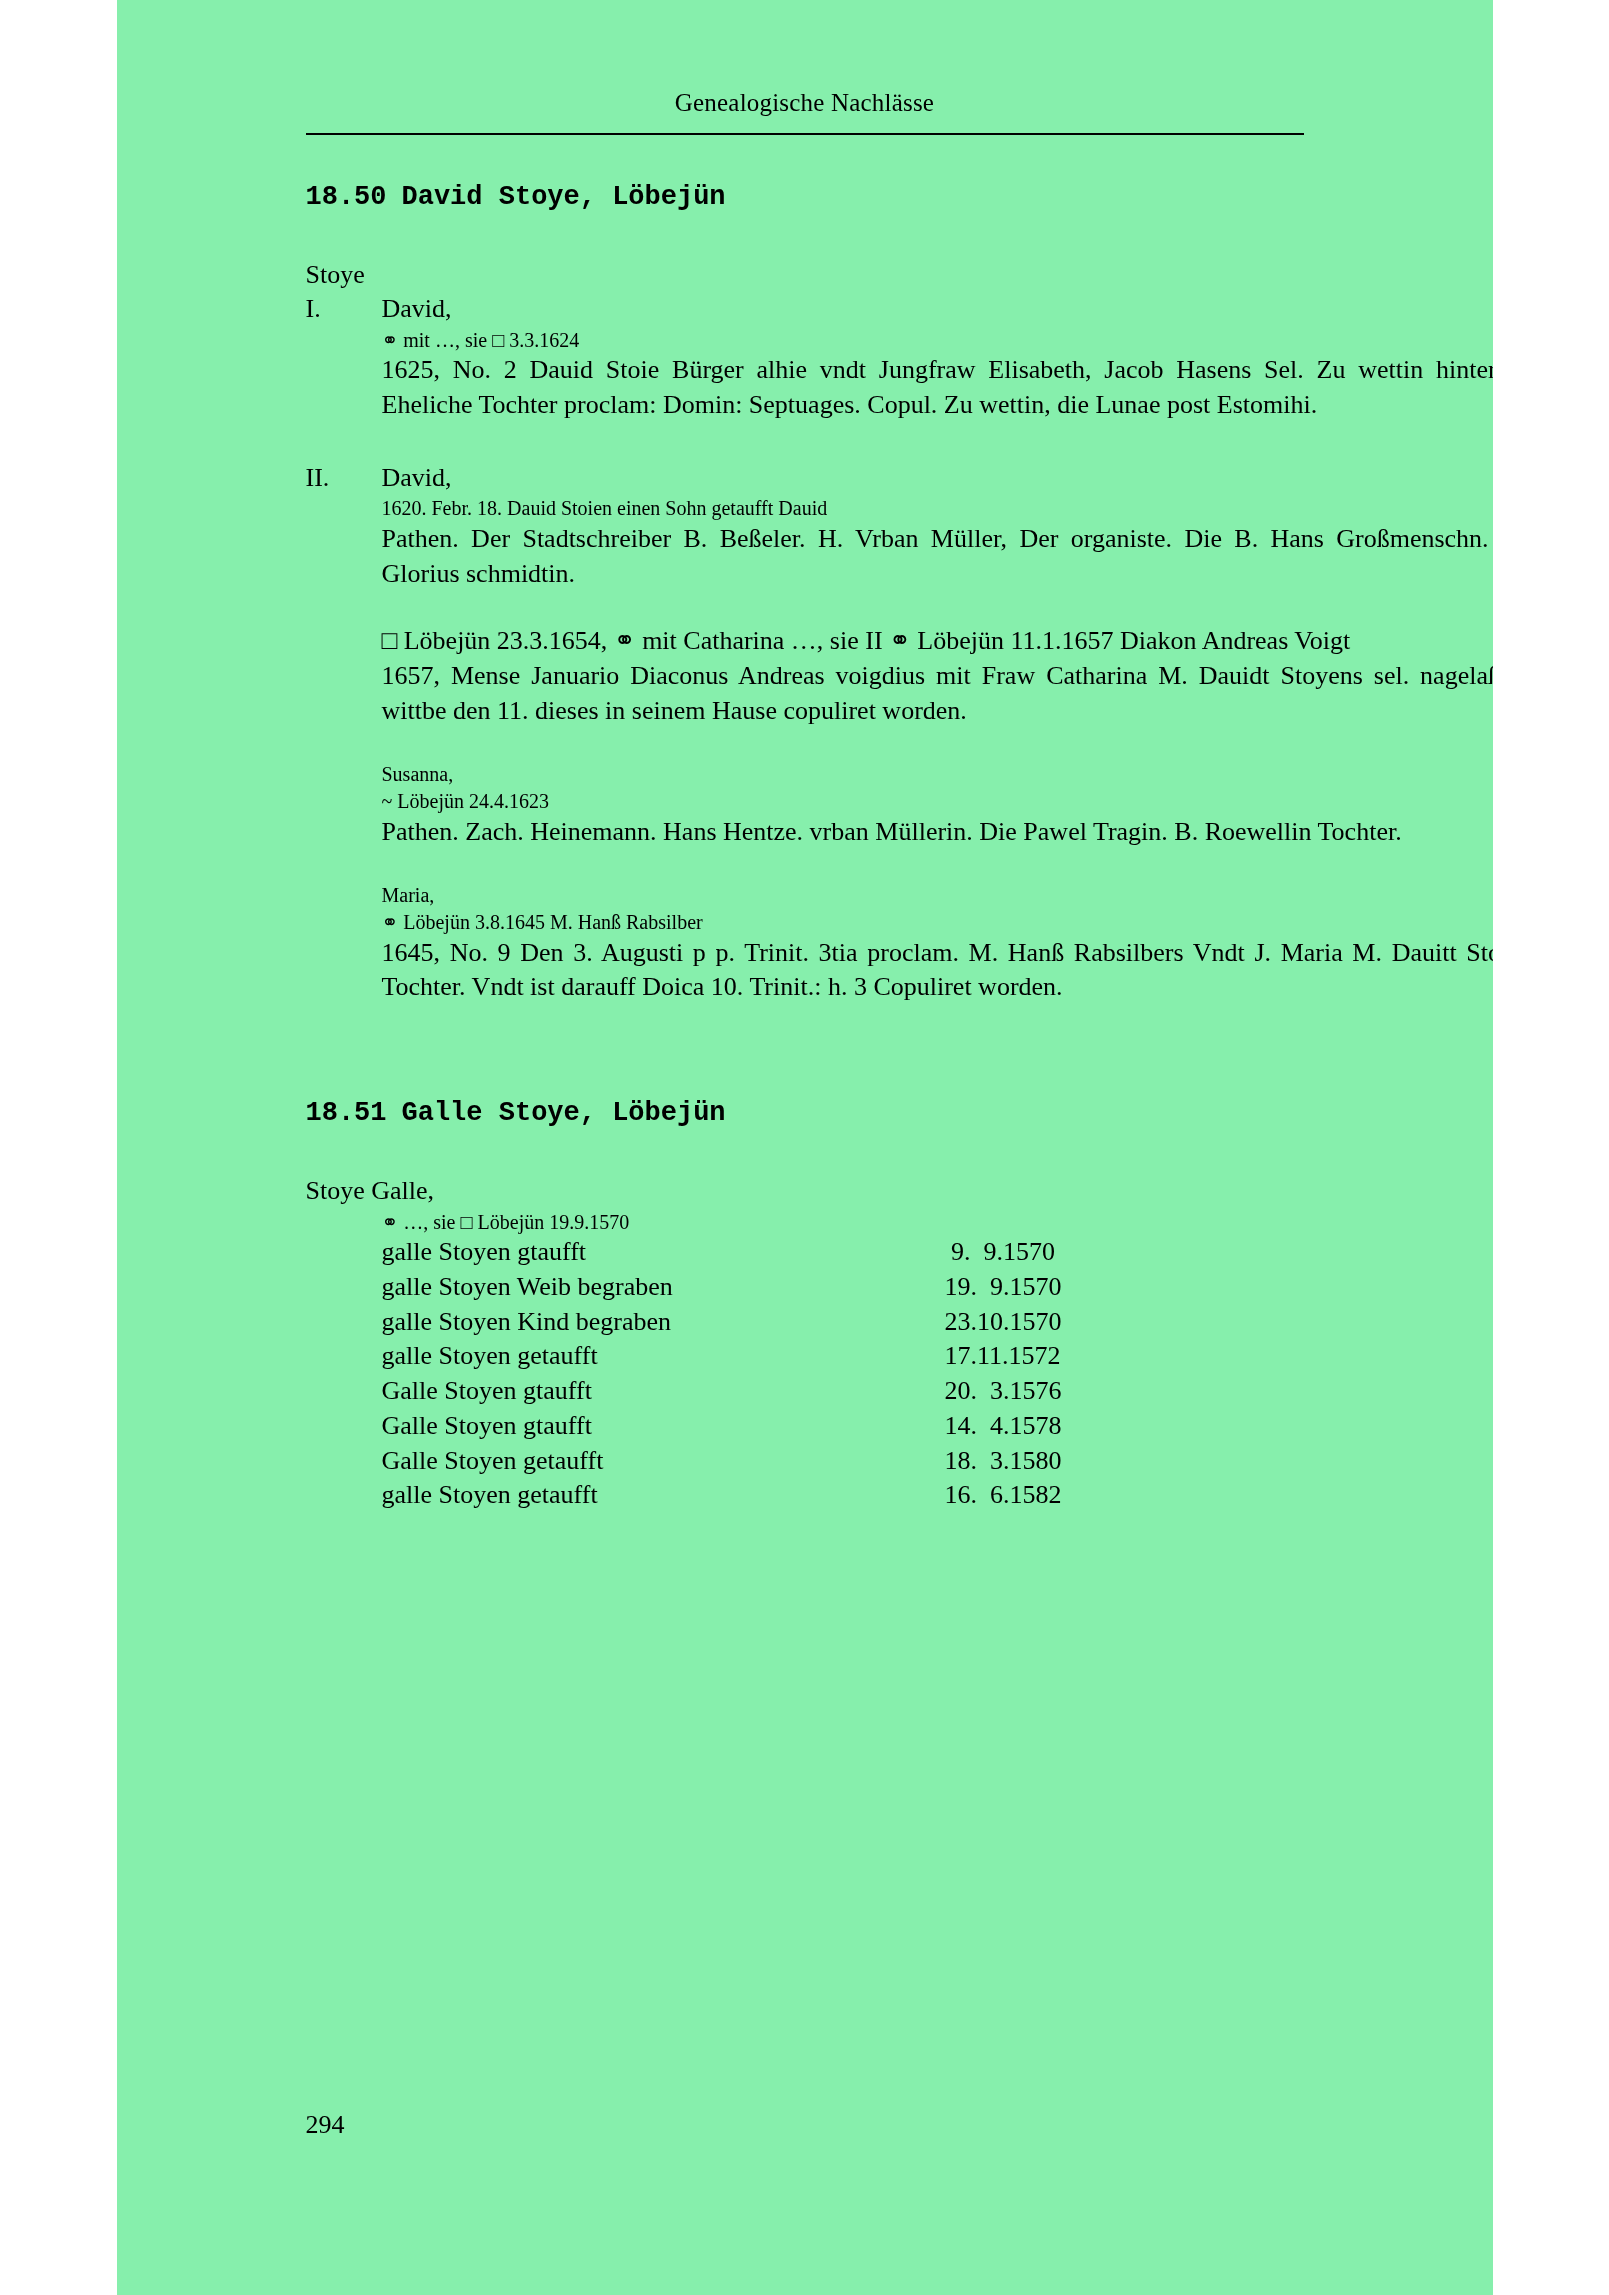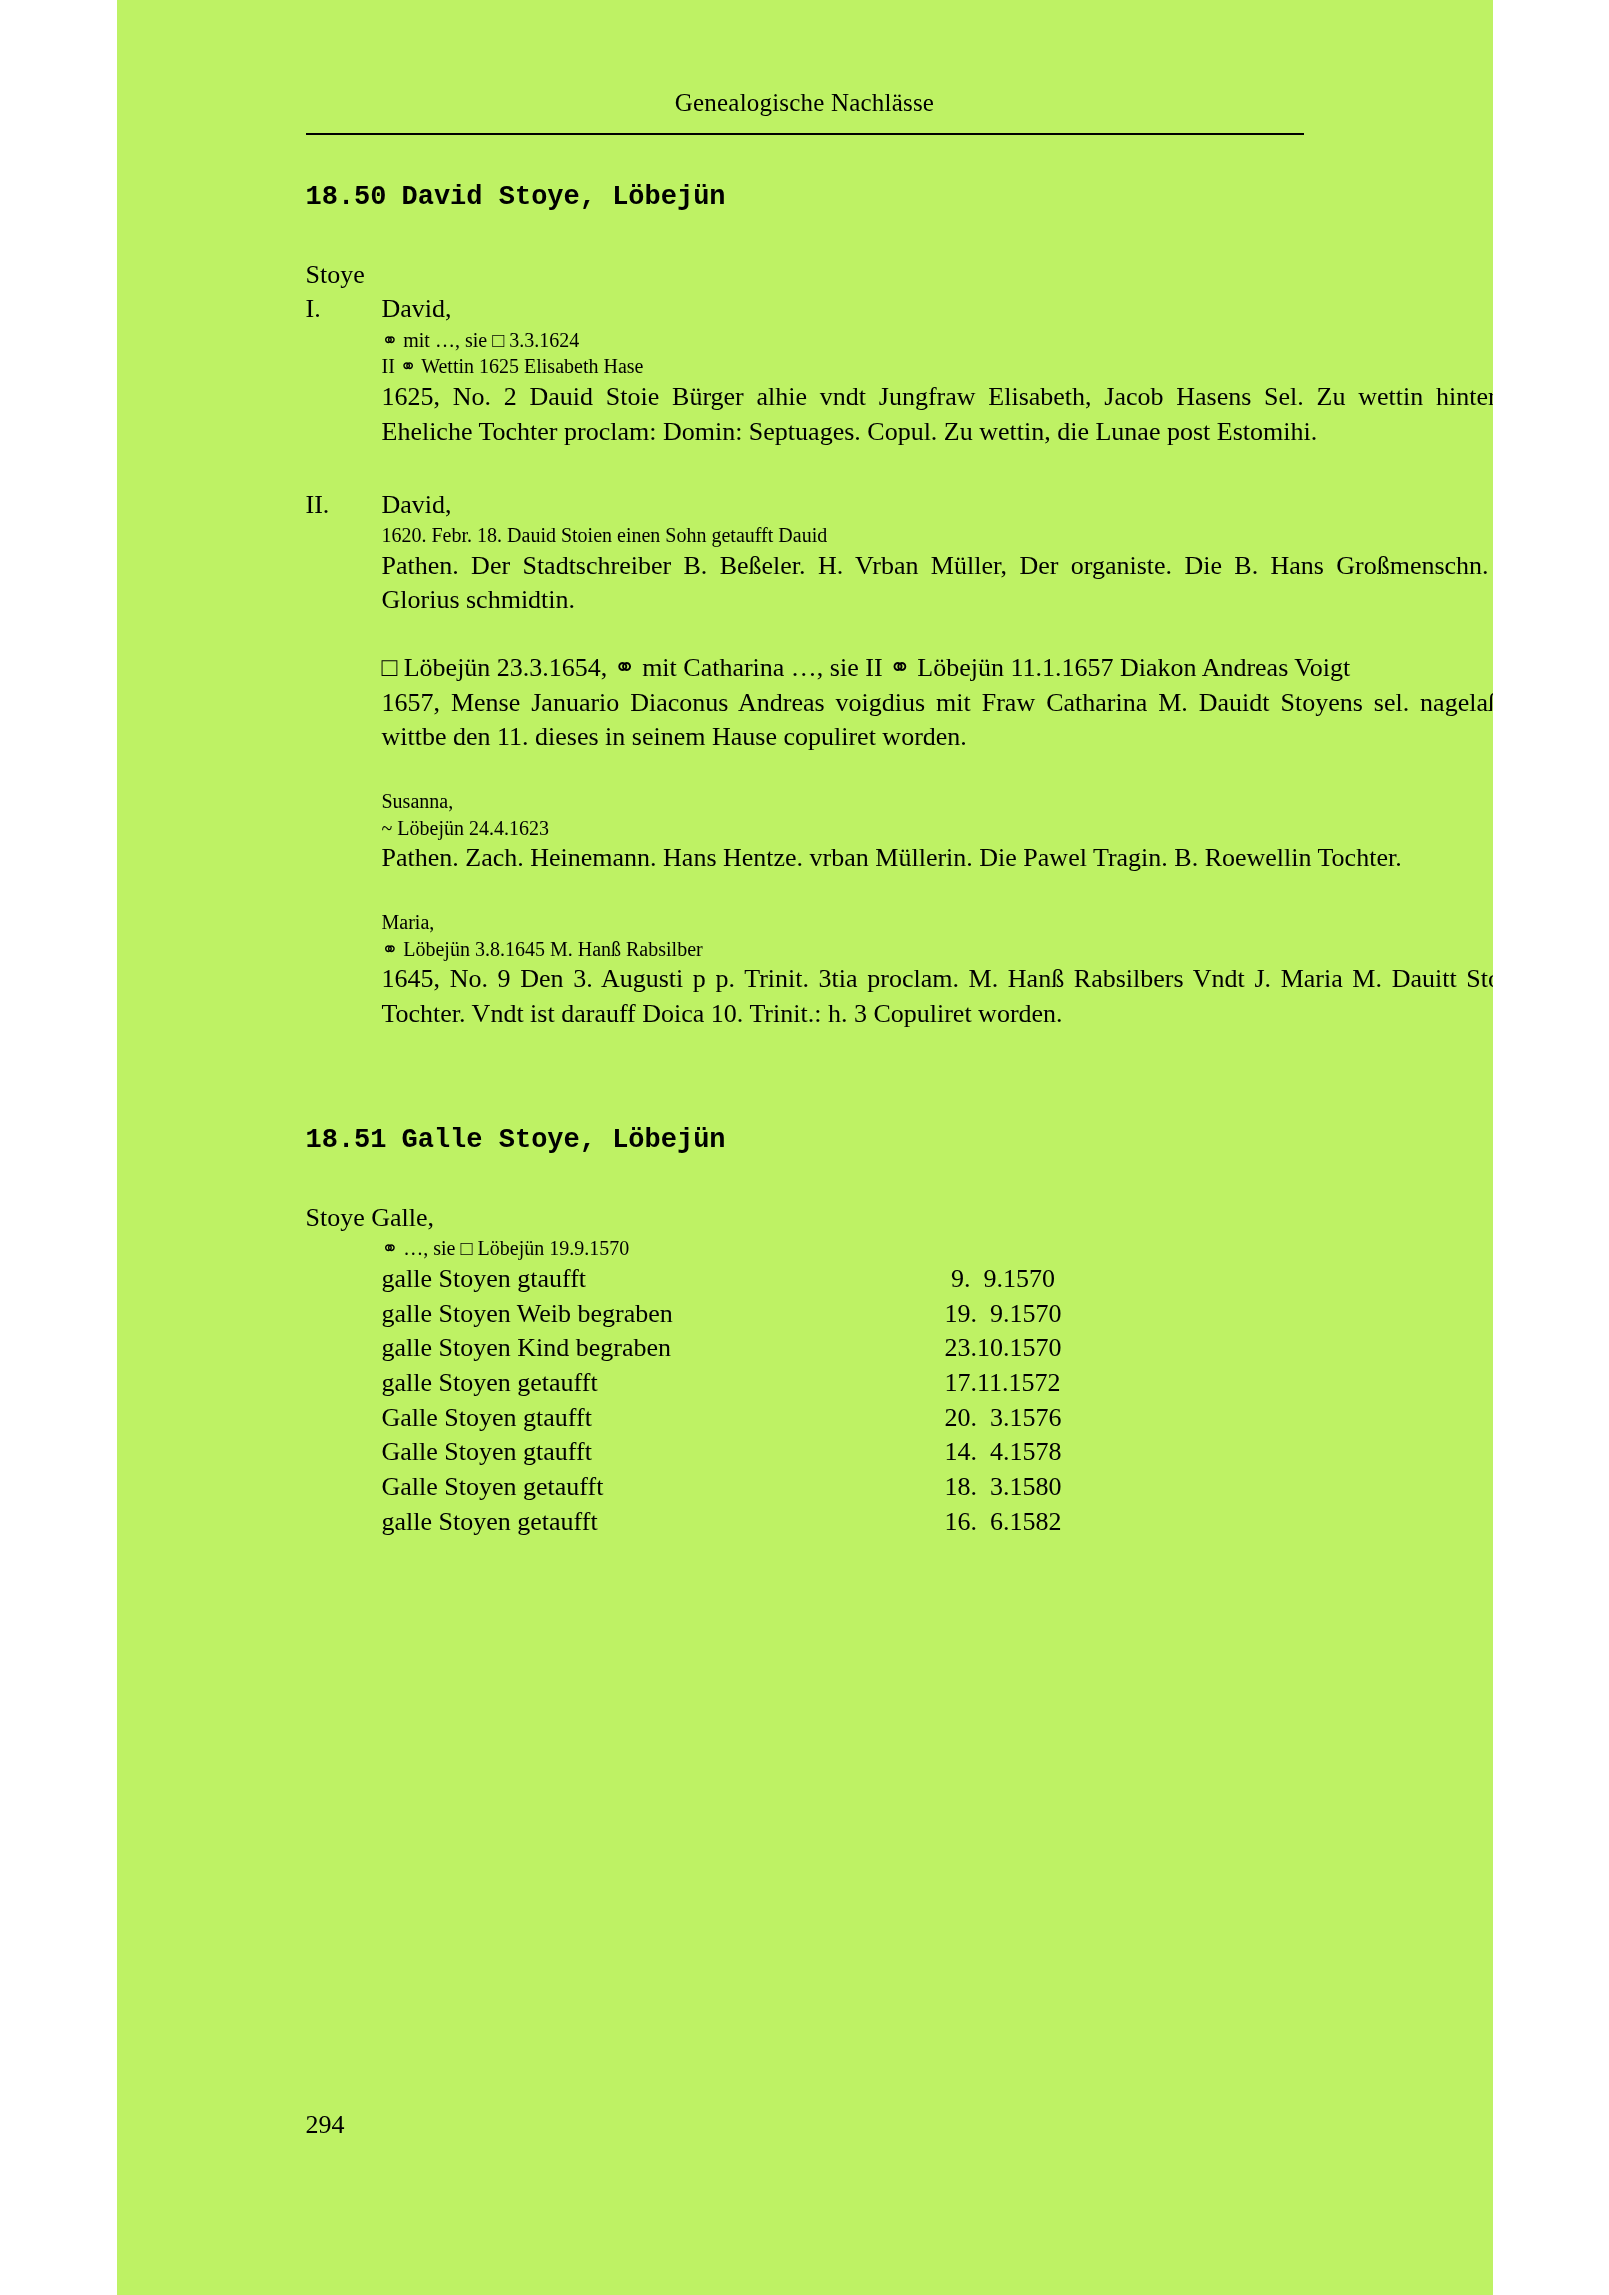--- a/index.html
+++ b/index.html
@@ -10,21 +10,21 @@
   }
   body {
     font-family: "Liberation Serif", "DejaVu Serif", serif;
     color: #000000;
   }
   .page {
     position: relative;
     width: 1376px;
     height: 2295px;
     margin: 0 auto;
-    background: #bef264;
+    background: #86efac;
     box-sizing: border-box;
     overflow: hidden;
   }
 
   
   .running-head {
     position: absolute;
     left: 189px;
     right: 189px;
     top: 89px;
@@ -157,21 +157,20 @@
 
     <div class="surname">Stoye</div>
 
     <div class="entry">
       <div class="entry-head">
         <span class="entry-roman">I.</span>
         <span class="entry-name">David,</span>
       </div>
       <div class="indent">
         <div class="line">⚭ mit …, sie □ 3.3.1624</div>
-        <div class="line">II ⚭  Wettin 1625 Elisabeth Hase</div>
       </div>
       <div class="indent-para">1625, No. 2 Dauid Stoie Bürger alhie vndt Jungfraw Elisabeth, Jacob Hasens Sel. Zu wettin hinterlasn Eheliche Tochter proclam: Domin: Septuages. Copul. Zu wettin, die Lunae post Estomihi.</div>
     </div>
 
     <div class="entry">
       <div class="entry-head">
         <span class="entry-roman">II.</span>
         <span class="entry-name">David,</span>
       </div>
       <div class="indent">

